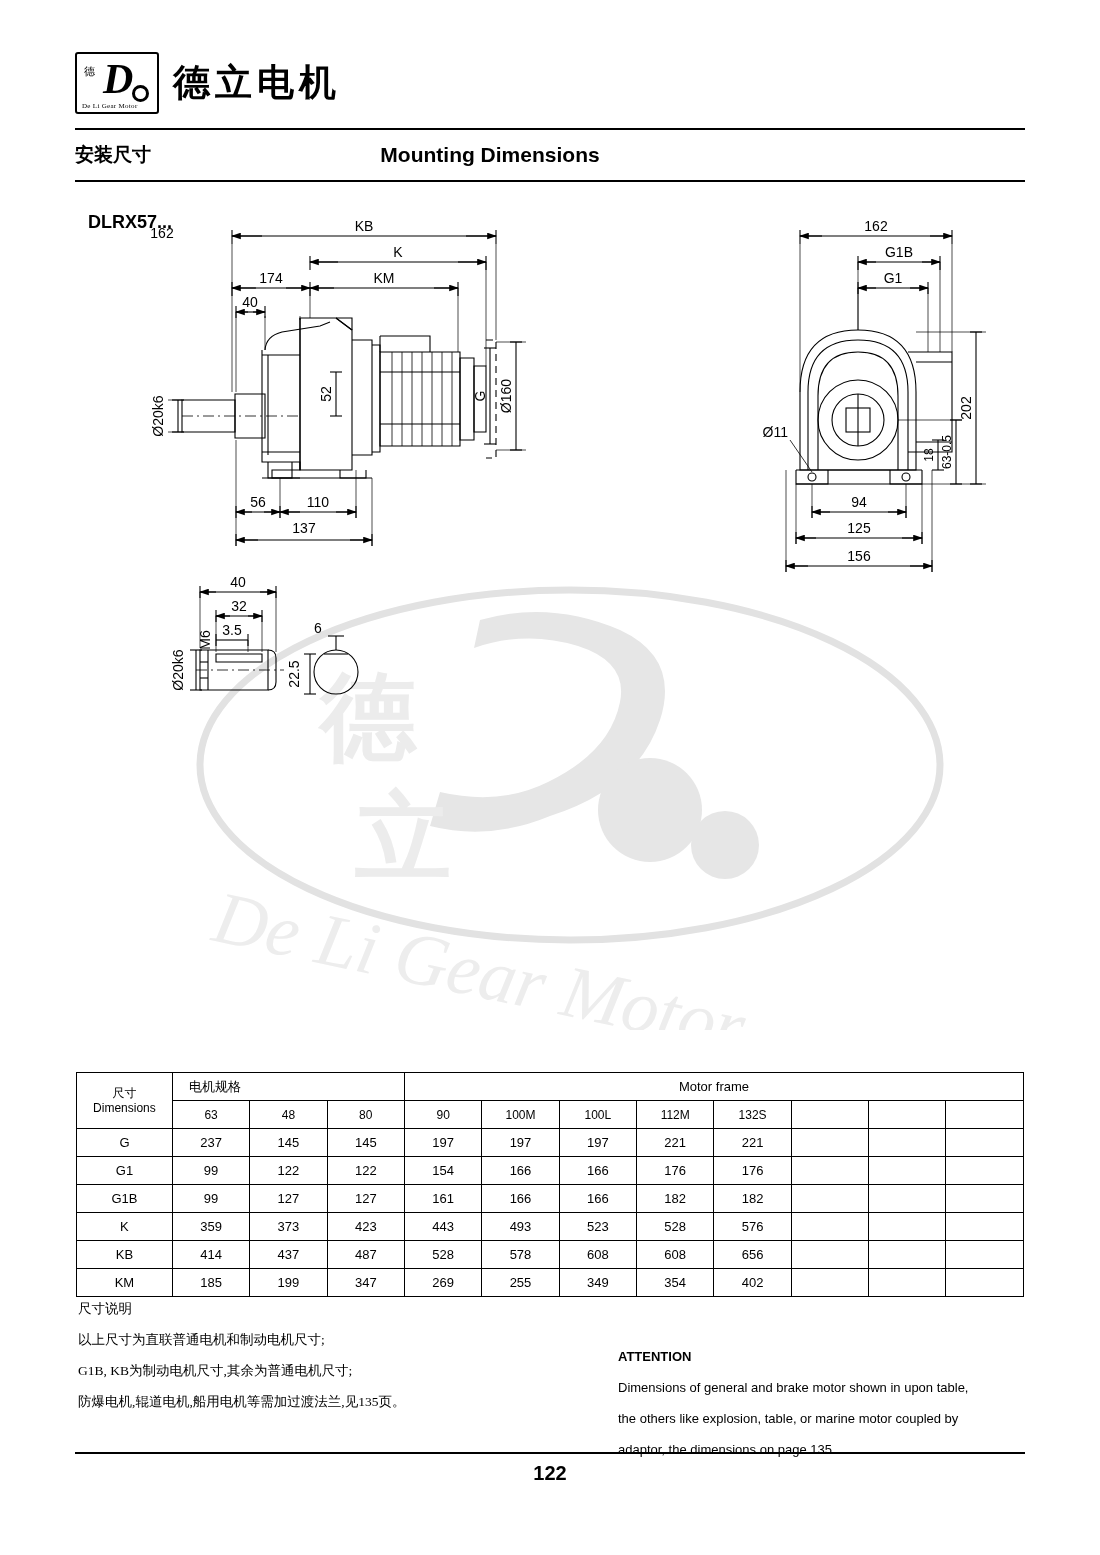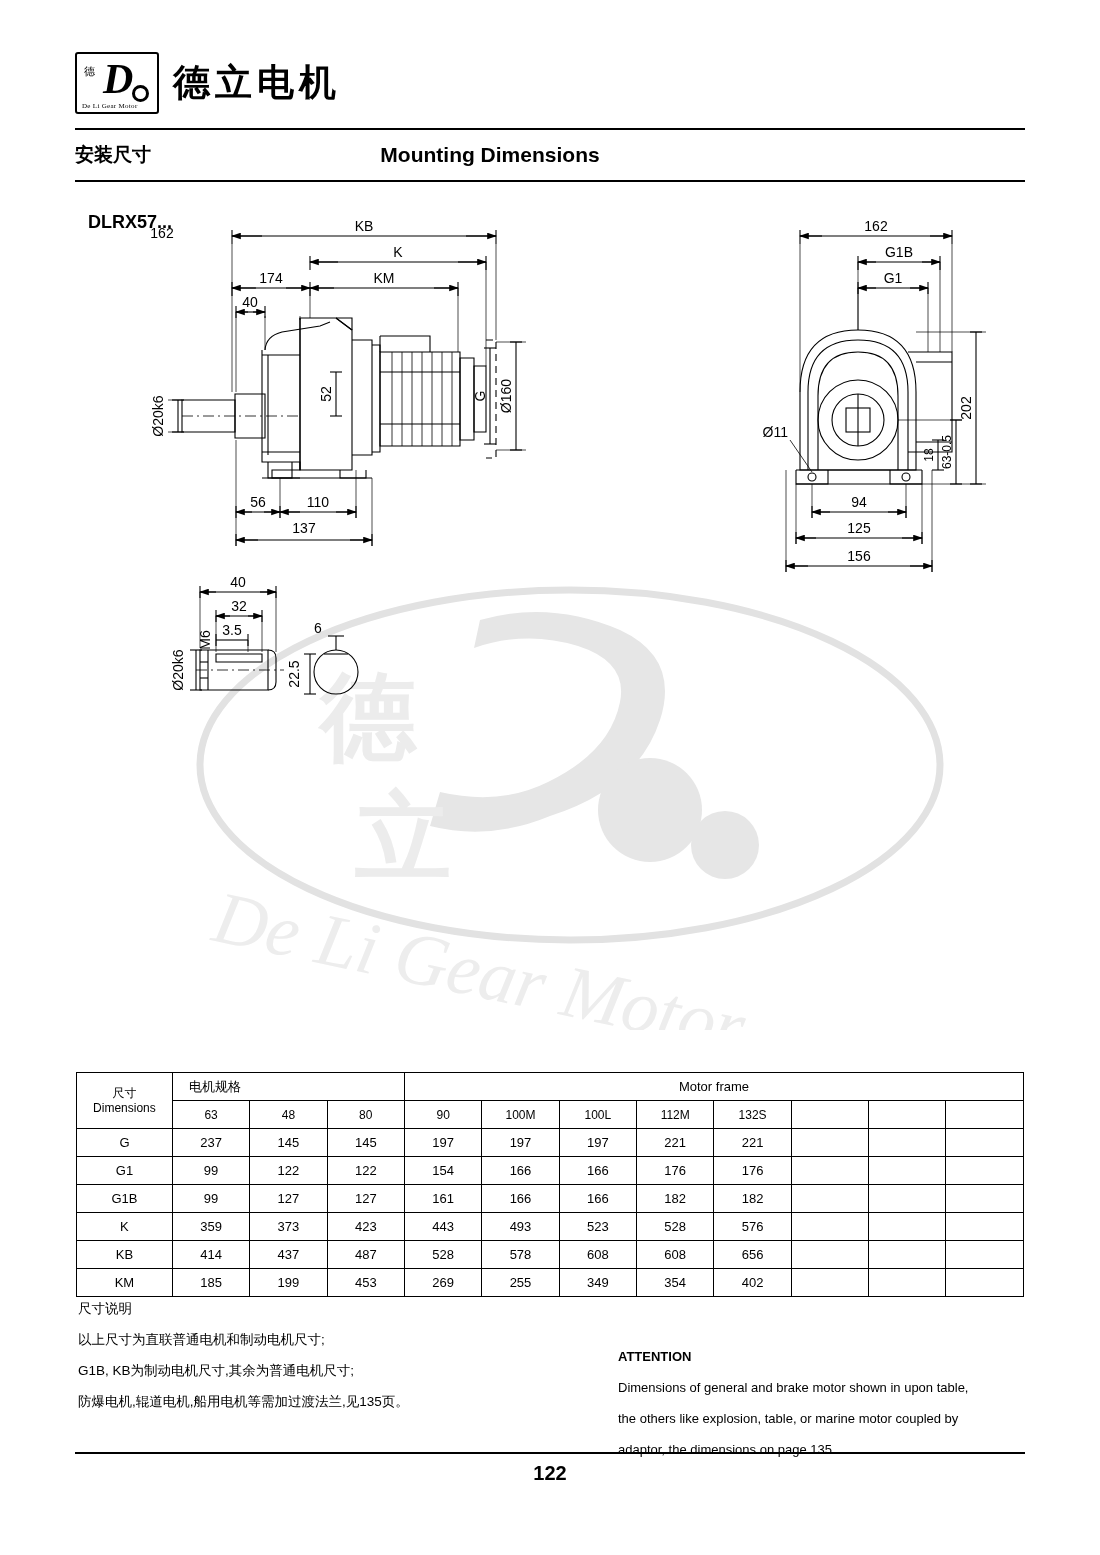--- a/index.html
+++ b/index.html
@@ -180,21 +180,21 @@
   }
   .frame-num { font-weight: bold; font-size: 12px; }
   .row-label { font-weight: bold; }
 
   
   .notes-cn {
     position: absolute;
     left: 78px;
     top: 1293px;
     width: 440px;
-    font-family: Liberation Sans, sans-serif;
+    font-family: Liberation Serif, serif;
     font-size: 13.5px;
     line-height: 31px;
   }
   .notes-en {
     position: absolute;
     left: 618px;
     top: 1293px;
     width: 410px;
     font-size: 13px;
     line-height: 31px;
@@ -700,21 +700,21 @@
           <td>608</td>
           <td>656</td>
           <td></td>
           <td></td>
           <td></td>
         </tr>
         <tr>
           <td class="row-label">KM</td>
           <td>185</td>
           <td>199</td>
-          <td>453</td>
+          <td>347</td>
           <td>269</td>
           <td>255</td>
           <td>349</td>
           <td>354</td>
           <td>402</td>
           <td></td>
           <td></td>
           <td></td>
         </tr>
       </tbody>

